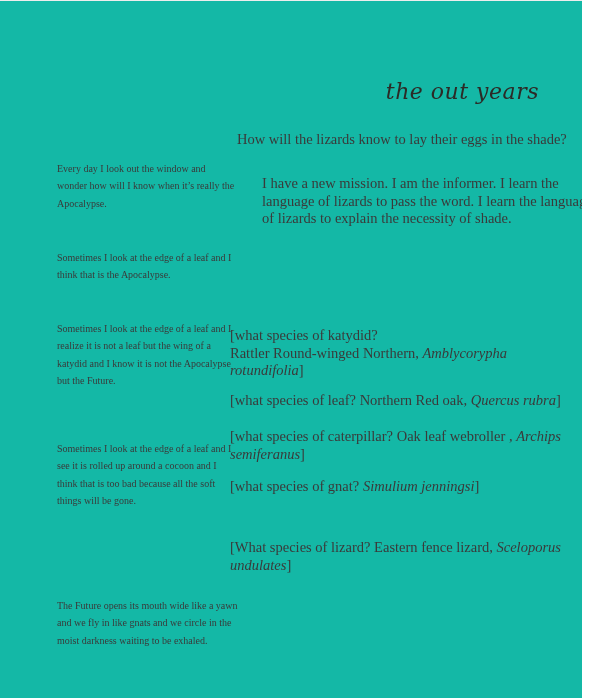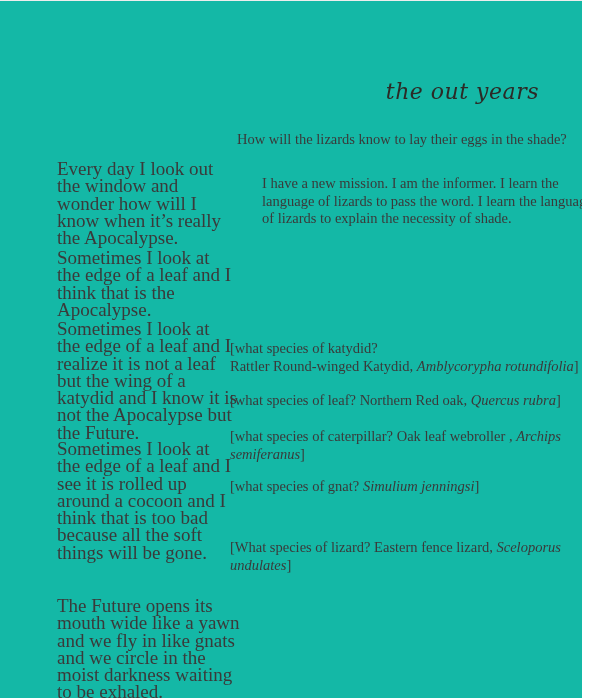--- a/index.html
+++ b/index.html
@@ -36,37 +36,37 @@
     left: 230px;
     width: 352px;
     margin: 7px;
     font-size: 14.5px;
     line-height: 17.5px;
   }
   .stanza {
     position: absolute;
     left: 57px;
     width: 180px;
-    font-size: 19px;
+    font-size: 10px;
     line-height: 17.3px;
   }
   .s1 { top: 159px; }
   .s2 { top: 248px; }
   .s3 { top: 319px; }
   .s4 { top: 439px; }
   .s5 { top: 596px; width: 192px; }
   .prose-block {
     position: absolute;
     left: 230px;
     width: 352px;
     font-size: 14.5px;
     line-height: 17.5px;
   }
   .p-mission { top: 174px; width: 345px; margin-left: 32px; }
-  .a-katydid { top: 339px; }
+  .a-katydid { top: 326px; }
   .a-leaf { top: 391px; }
   .a-caterpillar { top: 427px; width: 340px; font-family: Liberation Serif, serif; }
   .a-gnat { top: 477px; }
   .a-lizard { top: 538px; width: 340px; }
   .species { font-style: italic; }
 </style>
 </head>
 <body>
 
 <div class="page">
@@ -78,21 +78,21 @@
   <div class="stanza s1">Every day I look out the window and wonder how will I know when it’s really the Apocalypse.</div>
   <div class="stanza s2">Sometimes I look at the edge of a leaf and I think that is the Apocalypse.</div>
   <div class="stanza s3">Sometimes I look at the edge of a leaf and I realize it is not a leaf but the wing of a katydid and I know it is not the Apocalypse but the Future.</div>
   <div class="stanza s4">Sometimes I look at the edge of a leaf and I see it is rolled up around a cocoon and I think that is too bad because all the soft things will be gone.</div>
   <div class="stanza s5">The Future opens its mouth wide like a yawn and we fly in like gnats and we circle in the moist darkness waiting to be exhaled.</div>
 
   <div class="prose-block p-mission">I have a new mission. I am the informer. I learn the language of lizards to pass the word. I learn the language of lizards to explain the necessity of shade.</div>
 
   <div class="prose-block a-katydid">
     <span>[what species of katydid?</span><br>
-    <span>Rattler Round-winged Katydid, </span><span class="species">Amblycorypha rotundifolia</span><span>]</span>
+    <span>Rattler Round-winged Northern, </span><span class="species">Amblycorypha rotundifolia</span><span>]</span>
   </div>
 
   <div class="prose-block a-leaf">
     <span>[what species of leaf? Northern Red oak, </span><span class="species">Quercus rubra</span><span>]</span>
   </div>
 
   <div class="prose-block a-caterpillar">
     <span>[what species of caterpillar? Oak leaf webroller , </span><span class="species">Archips semiferanus</span><span>]</span>
   </div>
 

